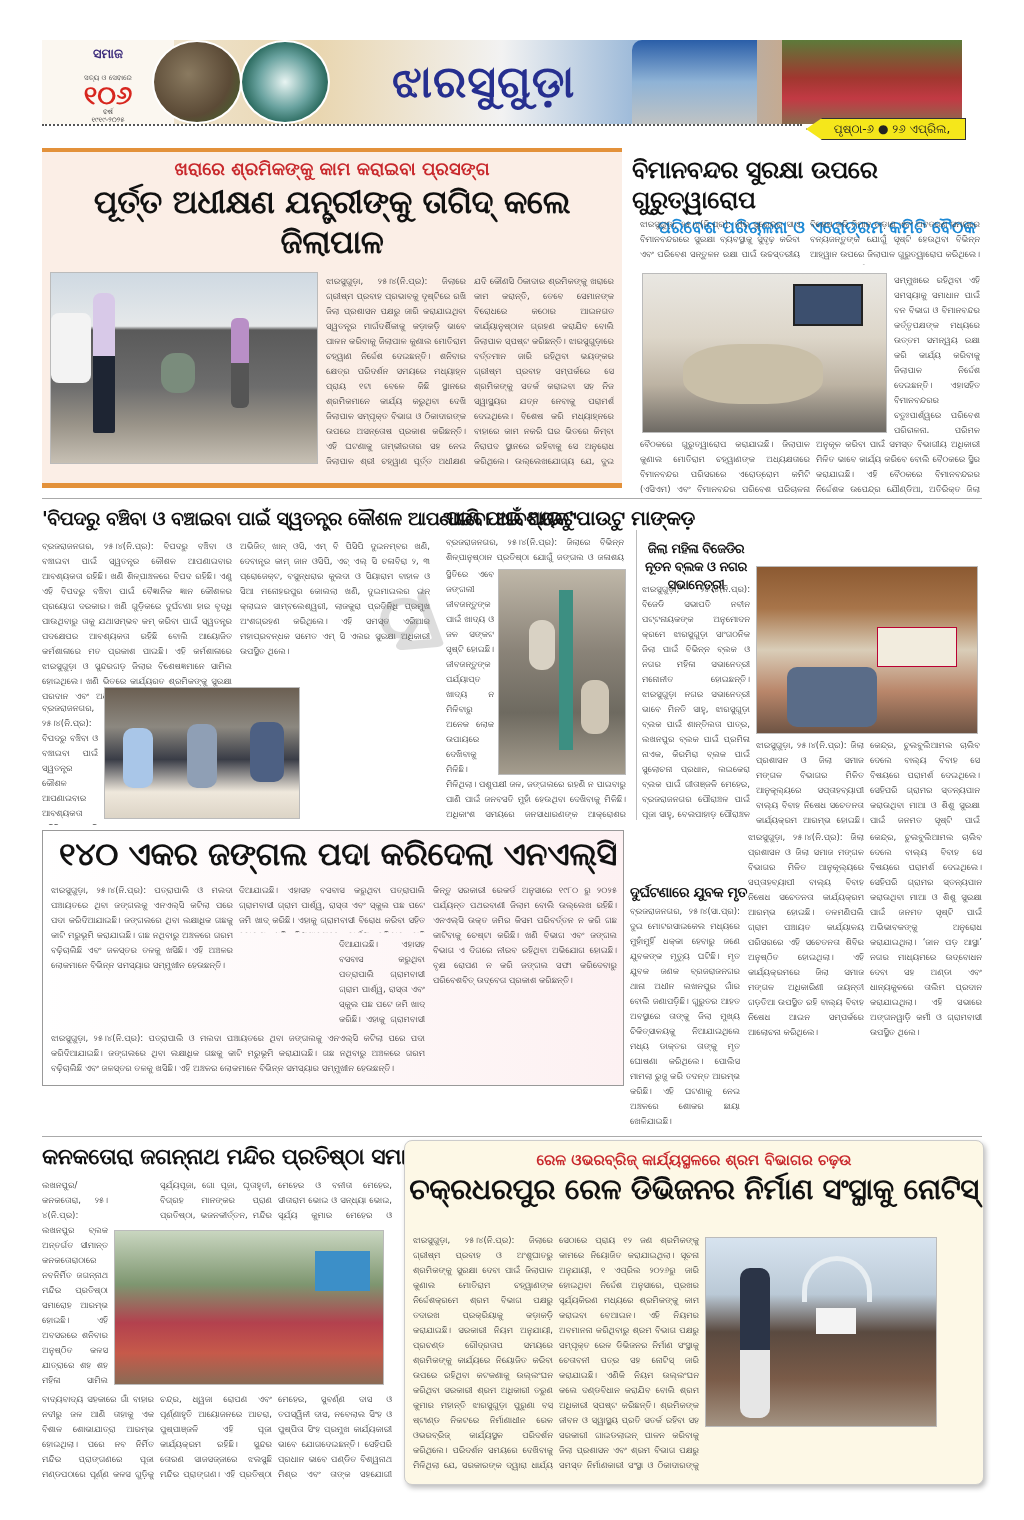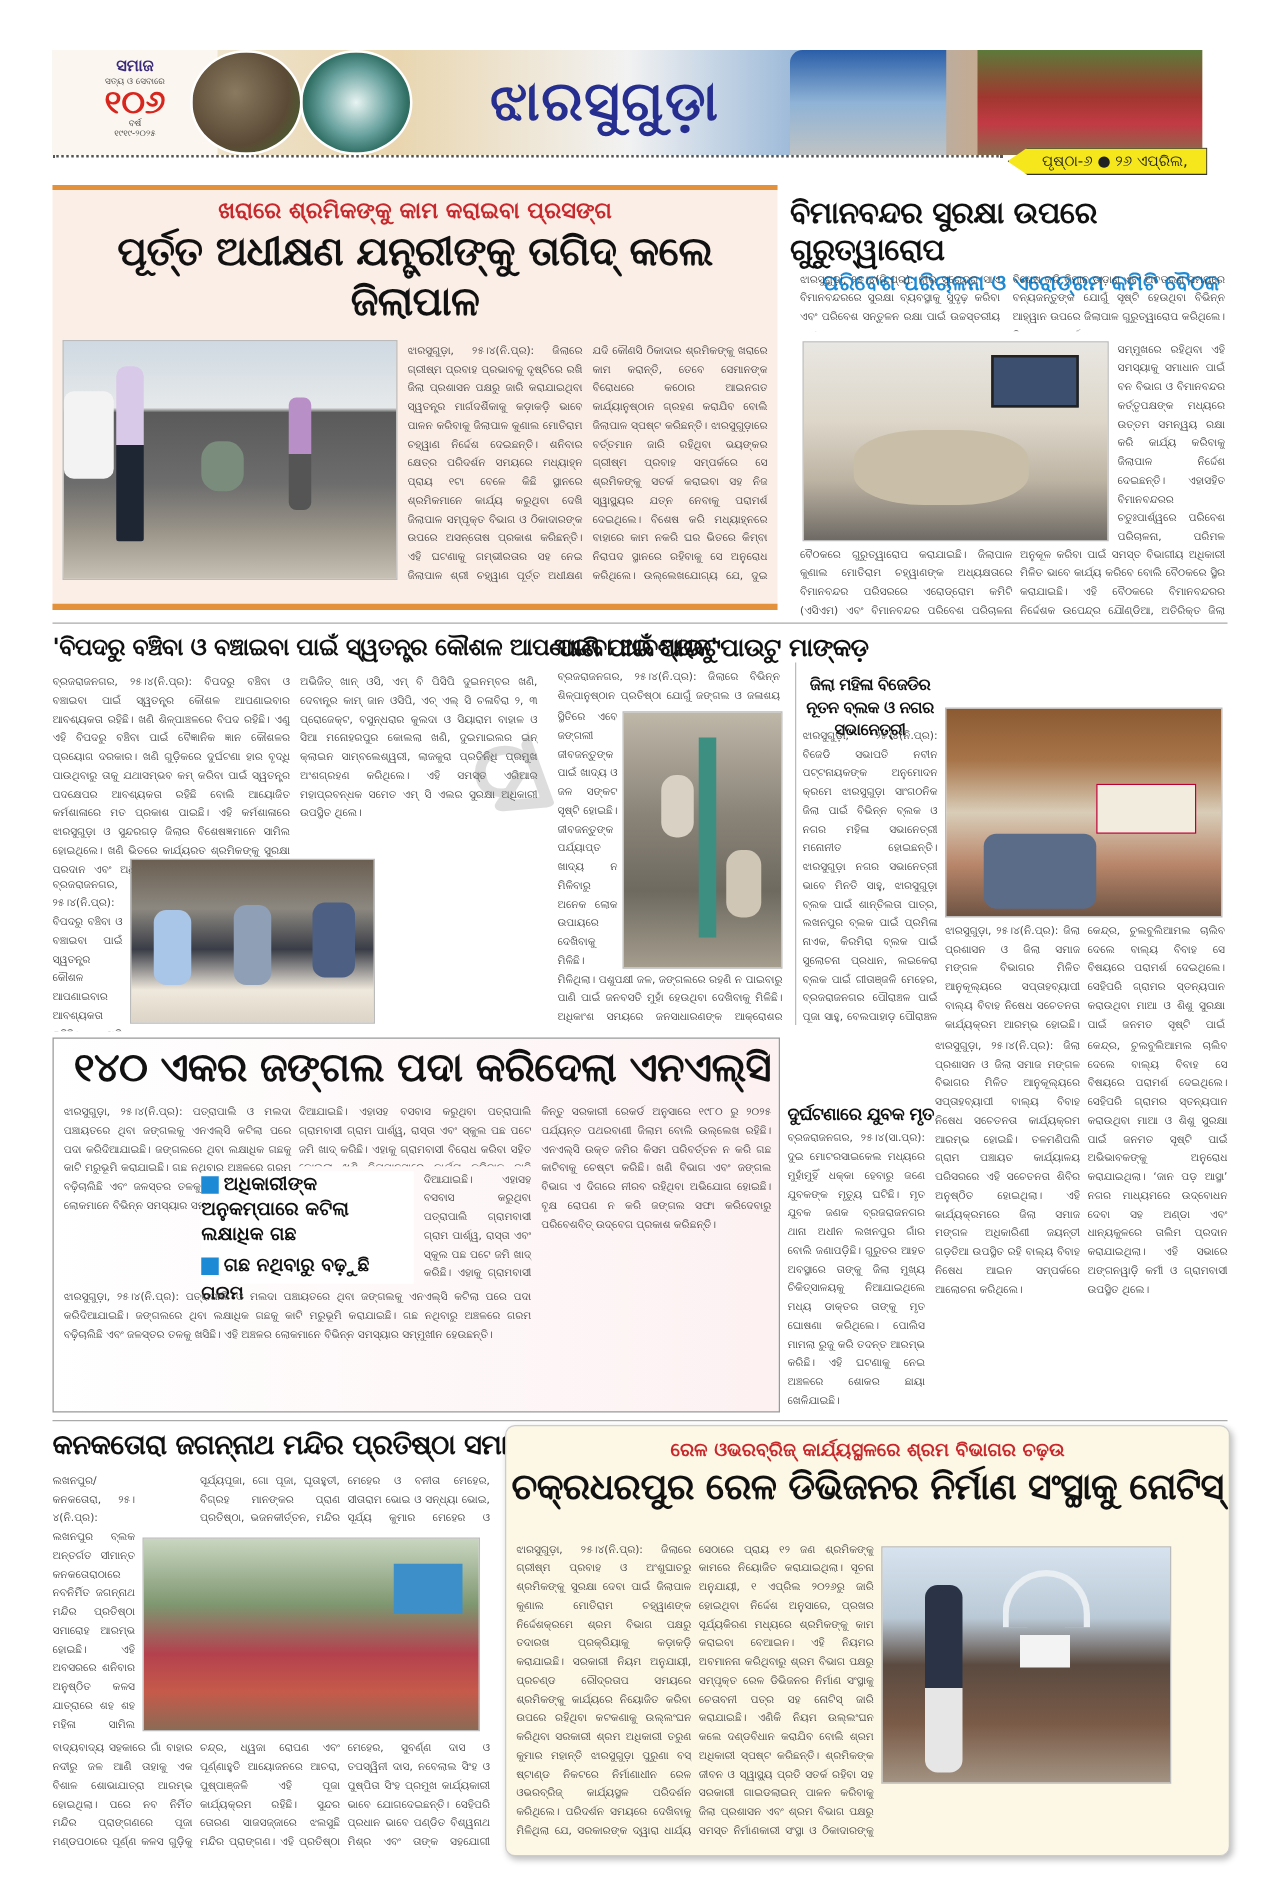--- a/index.html
+++ b/index.html
@@ -2,21 +2,21 @@
 <html><head>
 <meta charset="utf-8">
 <style>
   * { box-sizing: border-box; margin: 0; padding: 0; }
   body { width: 1024px; height: 1520px; background: #fff; font-family: "DejaVu Sans", sans-serif; position: relative; overflow: hidden; color: #222; }
   .abs { position: absolute; }
   
   .masthead { left: 42px; top: 40px; width: 920px; height: 84px; background: linear-gradient(90deg,#f4efe6 0%,#e9d6b0 30%,#f2f2f2 50%,#9ab8d8 65%,#c9a98a 82%,#e8dccb 100%); overflow: hidden; }
   .mh-logo { left: 0; top: 0; width: 132px; height: 84px; background: #fbf7f0; text-align: center; }
   .mh-logo .l1 { color: #3a2a7a; font-size: 13px; font-weight: bold; margin-top: 6px; }
-  .mh-logo .l2 { color: #444; font-size: 7px; }
+  .mh-logo .l2 { color: #444; font-size: 7px; margin-top: 12px; }
   .mh-logo .l3 { color: #d7261e; font-size: 26px; font-weight: bold; line-height: 26px; }
   .mh-logo .l4 { color: #333; font-size: 7px; }
   .mh-circle { width: 90px; height: 84px; border-radius: 50%; border: 2px solid #fff; top: 0; }
   .mh-c1 { left: 110px; background: radial-gradient(circle at 40% 40%, #8a7a60, #5b4a36 60%, #3d6b2a); }
   .mh-c2 { left: 198px; background: radial-gradient(circle at 50% 50%, #e8f4f2, #6aa3a0 45%, #2f6e63 70%, #6b5a3d); }
   .mh-title { left: 350px; top: 2px; color: #262f8f; font-size: 44px; font-weight: bold; line-height: 80px; letter-spacing: 1px; }
   .mh-p2 { left: 740px; top: 0; width: 180px; height: 84px; background: linear-gradient(180deg,#5d7a3a,#a0372f 45%,#c23a44 70%,#8a6b4e); }
   .mh-dots { left: 42px; top: 124px; width: 580px; border-top: 2px dotted #555; }
   .page-tag { left: 806px; top: 118px; width: 160px; height: 22px; background: #f5e71b; border: 1px solid #333; clip-path: polygon(10% 0,100% 0,100% 100%,10% 100%,0 50%); font-size: 12px; color: #222; text-align: center; line-height: 20px; padding-left: 12px; }
   
@@ -120,27 +120,23 @@
 
 <div class="abs" style="left:756px;top:530px;width:226px;height:300px;">
   <div class="abs photo" style="left:0;top:36px;width:222px;height:168px;background:linear-gradient(180deg,#8c5a32 0%,#a8754a 25%,#d9cdb8 50%,#b9866a 75%,#6e5444 100%);">
     <div class="abs" style="left:120px;top:60px;width:80px;height:40px;background:#f2ecde;border:1px solid #b03;"></div>
     <div class="abs" style="left:30px;top:100px;width:90px;height:60px;background:#5a6c88;border-radius:10px;"></div>
   </div>
   <div class="abs col-text" style="left:0;top:208px;width:108px;height:92px;">ଝାରସୁଗୁଡ଼ା, ୨୫।୪(ନି.ପ୍ର): ଜିଲା ପ୍ରଶାସନ ଓ ଜିଲା ସମାଜ ମଙ୍ଗଳ ବିଭାଗର ମିଳିତ ଆନୁକୂଲ୍ୟରେ ସପ୍ତାହବ୍ୟାପୀ ବାଲ୍ୟ ବିବାହ ନିଷେଧ ସଚେତନତା କାର୍ଯ୍ୟକ୍ରମ ଆରମ୍ଭ ହୋଇଛି। ତଳମଣିପଲି ଗ୍ରାମ ପଞ୍ଚାୟତ କାର୍ଯ୍ୟାଳୟ ପରିସରରେ ଏହି ସଚେତନତା ଶିବିର ଅନୁଷ୍ଠିତ ହୋଇଥିଲା। ଏହି କାର୍ଯ୍ୟକ୍ରମରେ ଜିଲା ସମାଜ ମଙ୍ଗଳ ଅଧିକାରିଣୀ ଜୟନ୍ତୀ ଗଡ଼ତିଆ ଉପସ୍ଥିତ ରହି ବାଲ୍ୟ ବିବାହ ନିଷେଧ ଆଇନ ସମ୍ପର୍କରେ ଆଲୋଚନା କରିଥିଲେ।</div>
   <div class="abs col-text" style="left:114px;top:208px;width:110px;height:92px;">କେନ୍ଦ୍ର, ଚୁଲବୁଲିଆମଲ ଚାଲିବ ଦେଲେ ବାଲ୍ୟ ବିବାହ ସେ ବିଷୟରେ ପରାମର୍ଶ ଦେଇଥିଲେ। ସେହିପରି ଗ୍ରାମର ସ୍ତନ୍ୟପାନ କରାଉଥିବା ମାଆ ଓ ଶିଶୁ ସୁରକ୍ଷା ପାଇଁ ଜନମତ ସୃଷ୍ଟି ପାଇଁ ଅଭିଭାବକଙ୍କୁ ଅନୁରୋଧ କରାଯାଇଥିଲା। ‘ଜାନ ପଡ଼ ଆସ୍ଥା’ ନଗର ମାଧ୍ୟମରେ ଉଦ୍ବୋଧନ ଦେବା ସହ ଅଣ୍ଡା ଏବଂ ଧାନ୍ୟକୁଳରେ ତାଲିମ ପ୍ରଦାନ କରାଯାଇଥିଲା। ଏହି ସଭାରେ ଅଙ୍ଗନୱାଡ଼ି କର୍ମୀ ଓ ଗ୍ରାମବାସୀ ଉପସ୍ଥିତ ଥିଲେ।</div>
 </div>
 
-<div class="abs pink-box2" style="left:42px;top:830px;width:582px;height:300px;">
+<div class="abs pink-box2" style="left:42px;top:830px;width:582px;height:256px;">
   <div class="headline" style="font-size:32px;text-align:left;padding-left:16px;line-height:46px;white-space:nowrap;">୧୪୦ ଏକର ଜଙ୍ଗଲ ପଦା କରିଦେଲା ଏନଏଲ୍‌ସି</div>
   <div class="abs col-text" style="left:8px;top:52px;width:182px;height:240px;">ଝାରସୁଗୁଡ଼ା, ୨୫।୪(ନି.ପ୍ର): ପତ୍ରାପାଲି ଓ ମଲଦା ପଞ୍ଚାୟତରେ ଥିବା ଜଙ୍ଗଲକୁ ଏନଏଲ୍‌ସି କଟିଲା ପରେ ପଦା କରିଦିଆଯାଇଛି। ଜଙ୍ଗଲରେ ଥିବା ଲକ୍ଷାଧିକ ଗଛକୁ କାଟି ମରୁଭୂମି କରାଯାଇଛି। ଗଛ ନଥିବାରୁ ଅଞ୍ଚଳରେ ଗରମ ବଢ଼ିଚାଲିଛି ଏବଂ ଜଳସ୍ତର ତଳକୁ ଖସିଛି। ଏହି ଅଞ୍ଚଳର ଲୋକମାନେ ବିଭିନ୍ନ ସମସ୍ୟାର ସମ୍ମୁଖୀନ ହେଉଛନ୍ତି।</div>
-  <div class="abs" style="left:118px;top:106px;width:170px;height:90px;background:#fff;">
-    <div style="font-size:15px;font-weight:bold;line-height:20px;color:#111;"><span class="bullet"></span><span>ଅଧିକାରୀଙ୍କ ଅନୁକମ୍ପାରେ କଟିଲା ଲକ୍ଷାଧିକ ଗଛ</span></div>
-    <div style="font-size:15px;font-weight:bold;line-height:22px;color:#111;margin-top:4px;"><span class="bullet"></span><span>ଗଛ ନଥିବାରୁ ବଢ଼ୁଛି ଗରମ</span></div>
-  </div>
   <div class="abs col-text" style="left:196px;top:52px;width:186px;height:50px;">ଦିଆଯାଇଛି। ଏହାସହ ବସବାସ କରୁଥିବା ପତ୍ରାପାଲି ଗ୍ରାମବାସୀ ଗ୍ରାମ ପାର୍ଶ୍ୱ, ରାସ୍ତା ଏବଂ ସ୍କୁଲ ପଛ ପଟେ ଜମି ଖାଦ୍ କରିଛି। ଏହାକୁ ଗ୍ରାମବାସୀ ବିରୋଧ କରିବା ସହିତ କୋଇଲା ଖଣି ନିୟମାନୁସାରେ କାର୍ଯ୍ୟ କରିବାକୁ ଦାବି କରିଛନ୍ତି। ଗ୍ରାମ ଚାରିପଟେ ଖଣି ଯୋଗୁଁ ପ୍ରଦୂଷଣ ବଢ଼ିଛି ବୋଲି ଅଭିଯୋଗ ହୋଇଛି। ନଦୀ ଓ ଜଳାଶୟ ମଧ୍ୟ ଶୁଖିଯାଉଛି।</div>
   <div class="abs col-text" style="left:296px;top:106px;width:86px;height:90px;">ଦିଆଯାଇଛି। ଏହାସହ ବସବାସ କରୁଥିବା ପତ୍ରାପାଲି ଗ୍ରାମବାସୀ ଗ୍ରାମ ପାର୍ଶ୍ୱ, ରାସ୍ତା ଏବଂ ସ୍କୁଲ ପଛ ପଟେ ଜମି ଖାଦ୍ କରିଛି। ଏହାକୁ ଗ୍ରାମବାସୀ ବିରୋଧ କରିବା ସହିତ କୋଇଲା ଖଣି ନିୟମାନୁସାରେ କାର୍ଯ୍ୟ କରିବାକୁ ଦାବି କରିଛନ୍ତି। ଗ୍ରାମ ଚାରିପଟେ ଖଣି ଯୋଗୁଁ ପ୍ରଦୂଷଣ ବଢ଼ିଛି ବୋଲି ଅଭିଯୋଗ ହୋଇଛି। ନଦୀ ଓ ଜଳାଶୟ ମଧ୍ୟ ଶୁଖିଯାଉଛି।</div>
   <div class="abs col-text" style="left:8px;top:200px;width:374px;height:92px;">ଝାରସୁଗୁଡ଼ା, ୨୫।୪(ନି.ପ୍ର): ପତ୍ରାପାଲି ଓ ମଲଦା ପଞ୍ଚାୟତରେ ଥିବା ଜଙ୍ଗଲକୁ ଏନଏଲ୍‌ସି କଟିଲା ପରେ ପଦା କରିଦିଆଯାଇଛି। ଜଙ୍ଗଲରେ ଥିବା ଲକ୍ଷାଧିକ ଗଛକୁ କାଟି ମରୁଭୂମି କରାଯାଇଛି। ଗଛ ନଥିବାରୁ ଅଞ୍ଚଳରେ ଗରମ ବଢ଼ିଚାଲିଛି ଏବଂ ଜଳସ୍ତର ତଳକୁ ଖସିଛି। ଏହି ଅଞ୍ଚଳର ଲୋକମାନେ ବିଭିନ୍ନ ସମସ୍ୟାର ସମ୍ମୁଖୀନ ହେଉଛନ୍ତି।</div>
   <div class="abs col-text" style="left:390px;top:52px;width:184px;height:240px;">କିନ୍ତୁ ସରକାରୀ ରେକର୍ଡ ଅନୁସାରେ ୧୯୮୦ ରୁ ୨୦୨୫ ପର୍ଯ୍ୟନ୍ତ ପଥରବାଣୀ ଜିଲାମ ବୋଲି ଉଲ୍ଲେଖ ରହିଛି। ଏନଏଲ୍‌ସି ଉକ୍ତ ଜମିର କିସମ ପରିବର୍ତ୍ତନ ନ କରି ଗଛ କାଟିବାକୁ ଚେଷ୍ଟା କରିଛି। ଖଣି ବିଭାଗ ଏବଂ ଜଙ୍ଗଲ ବିଭାଗ ଏ ଦିଗରେ ନୀରବ ରହିଥିବା ଅଭିଯୋଗ ହୋଇଛି। ବୃକ୍ଷ ରୋପଣ ନ କରି ଜଙ୍ଗଲ ସଫା କରିଦେବାରୁ ପରିବେଶବିତ୍ ଉଦ୍‌ବେଗ ପ୍ରକାଶ କରିଛନ୍ତି।</div>
 </div>
 
 <div class="abs" style="left:630px;top:882px;width:110px;height:248px;">
   <div class="headline" style="font-size:14px;text-align:left;line-height:20px;white-space:nowrap;">ଦୁର୍ଘଟଣାରେ ଯୁବକ ମୃତ</div>
   <div class="abs col-text" style="left:0;top:22px;width:110px;height:226px;">ବ୍ରଜରାଜନଗର, ୨୫।୪(ସା.ପ୍ର): ଦୁଇ ମୋଟରସାଇକେଲ ମଧ୍ୟରେ ମୁହାଁମୁହିଁ ଧକ୍କା ହେବାରୁ ଜଣେ ଯୁବକଙ୍କ ମୃତ୍ୟୁ ଘଟିଛି। ମୃତ ଯୁବକ ଜଣକ ବ୍ରଜରାଜନଗର ଥାନା ଅଧୀନ ଲଖନପୁର ଗାଁର ବୋଲି ଜଣାପଡ଼ିଛି। ଗୁରୁତର ଆହତ ଅବସ୍ଥାରେ ତାଙ୍କୁ ଜିଲା ମୁଖ୍ୟ ଚିକିତ୍ସାଳୟକୁ ନିଆଯାଇଥିଲେ ମଧ୍ୟ ଡାକ୍ତର ତାଙ୍କୁ ମୃତ ଘୋଷଣା କରିଥିଲେ। ପୋଲିସ ମାମଲା ରୁଜୁ କରି ତଦନ୍ତ ଆରମ୍ଭ କରିଛି। ଏହି ଘଟଣାକୁ ନେଇ ଅଞ୍ଚଳରେ ଶୋକର ଛାୟା ଖେଳିଯାଇଛି।</div>
 </div>

